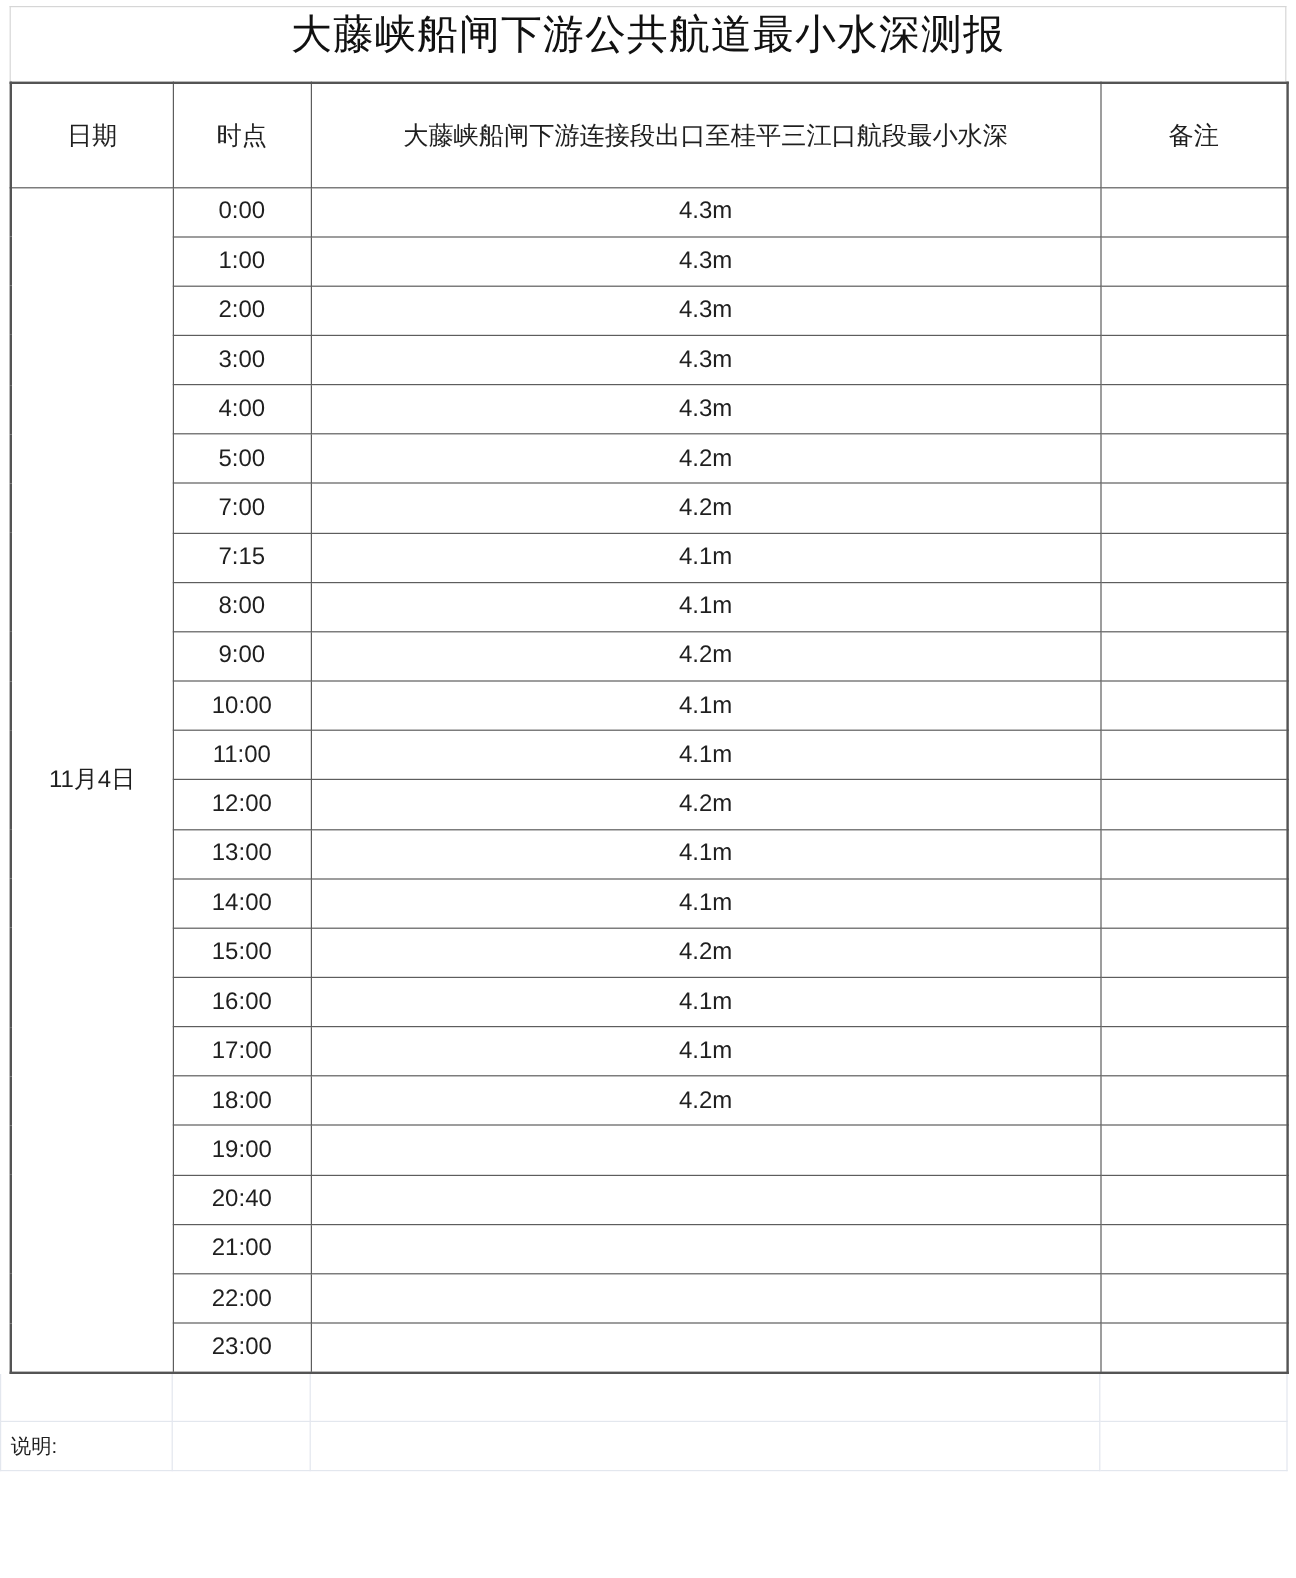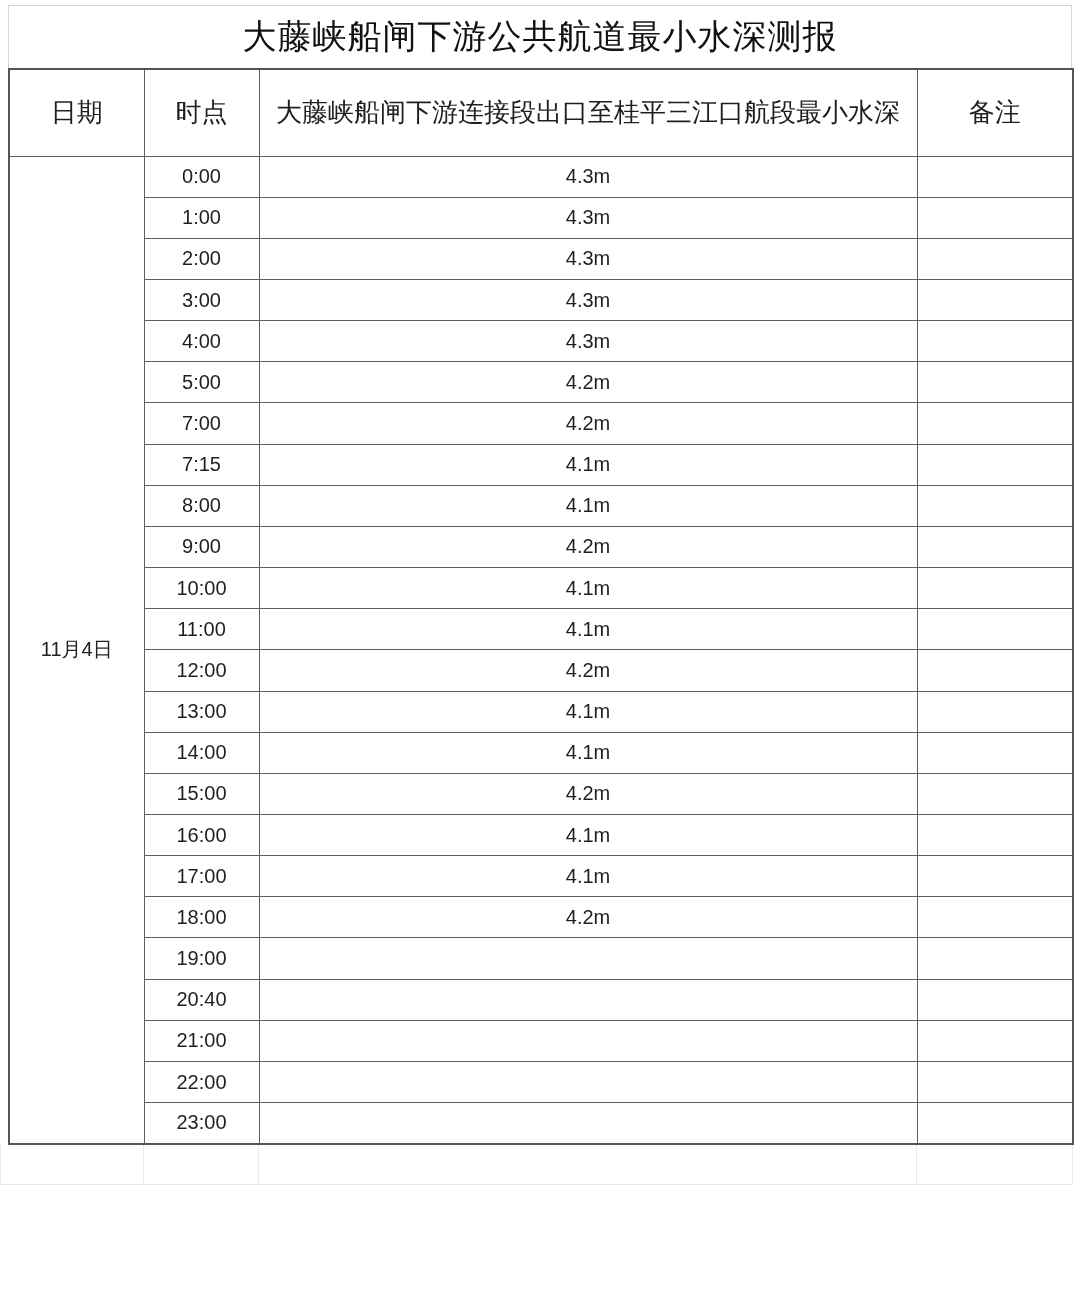--- a/index.html
+++ b/index.html
@@ -12,34 +12,34 @@
   }
   *{margin:0;padding:0;box-sizing:border-box;}
   html,body{background:#fff;}
   body{font-family:"Liberation Sans","DejaVu Sans",sans-serif;color:var(--text);}
   .doc{position:relative;width:1080px;height:1315px;background:var(--bg);overflow:hidden;}
 
   
   .title-cell{
     margin:5px 8px 0 8px;height:63px;width:1064px;
     border:1px solid var(--border-title);border-bottom:none;
-    display:flex;align-items:center;justify-content:center;
+    display:flex;justify-content:center;
   }
   .title-cell .t{font-size:34px;letter-spacing:1px;color:#111;}
 
   
   table{border-collapse:collapse;table-layout:fixed;}
   .main-table{width:1064px;margin:0 0 0 8px;border:2px solid var(--border-outer);}
   .main-table td,.main-table th{
     border:1px solid var(--border-dark);
     text-align:center;vertical-align:middle;
     font-weight:400;overflow:hidden;white-space:nowrap;
   }
   .main-table thead tr{height:87px;}
-  .main-table thead th{font-size:26px;}
+  .main-table thead th{font-size:21px;}
   .main-table tbody tr{height:41.17px;}
   .main-table tbody td{font-size:20px;}
   .col-date{width:135px;}
   .col-time{width:115px;}
   .col-depth{width:658px;}
   .col-remark{width:156px;}
   .date-cell{font-size:20px;}
 
   
   .footer-table{width:1072px;margin:0;border-right:1px solid var(--border-light);}
@@ -215,16 +215,22 @@
         <col class="fcol-c">
         <col class="fcol-d">
     </colgroup>
     <tbody>
       <tr class="row-empty">
         <td></td>
         <td></td>
         <td></td>
         <td></td>
       </tr>
+      <tr class="row-label">
+        <td class="pad">说明:</td>
+        <td></td>
+        <td></td>
+        <td></td>
+      </tr>
     </tbody>
   </table>
 
 </div>
 
 </body></html>

